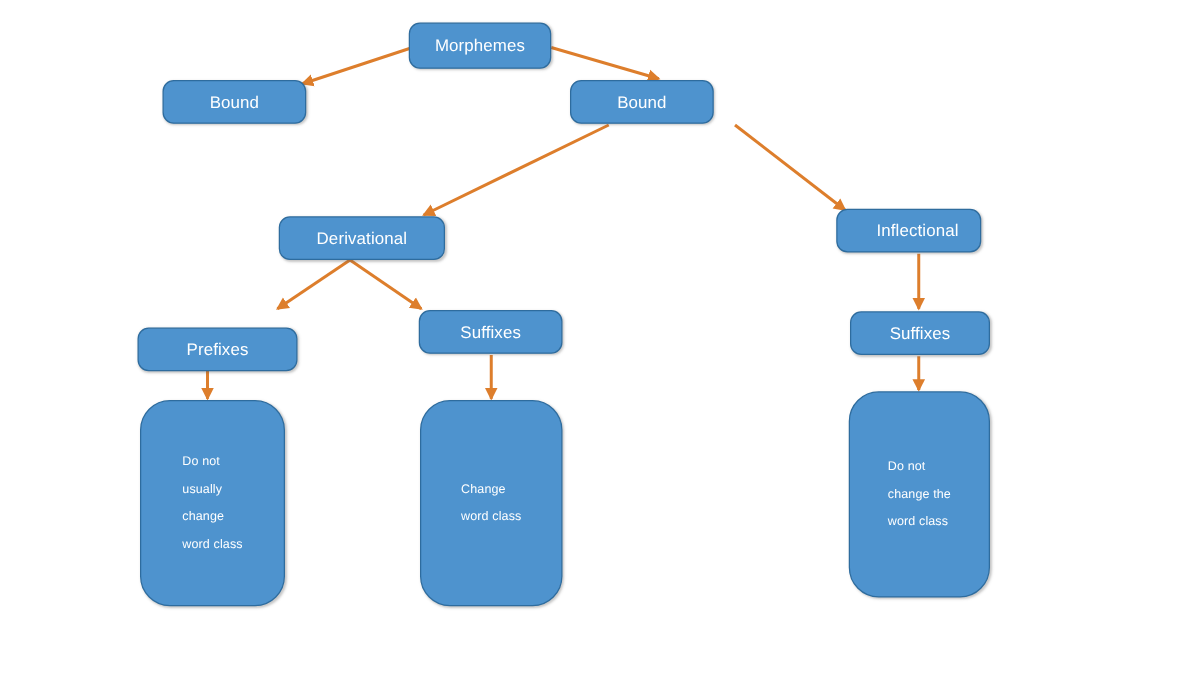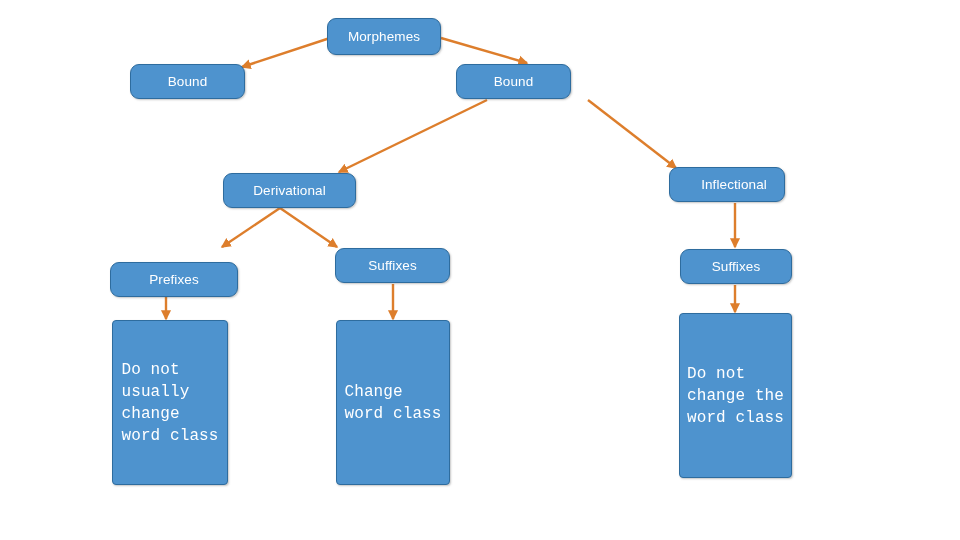--- a/index.html
+++ b/index.html
@@ -30,23 +30,22 @@
     text-align: left;
     font-size: 13.5px;
     line-height: 22px;
     letter-spacing: 0.1px;
     box-shadow: 1px 1px 2px rgba(90,90,90,0.35);
     white-space: pre-line;
     padding: 0 6px;
     z-index: 2;
   }
   .node.tall {
-    border-radius: 4px;
-    font-size: 16px;
-    font-family: Liberation Mono, monospace;
+    border-radius: 24px;
+    font-size: 10px;
   }
   #arrow-layer {
     position: absolute;
     left: 0;
     top: 0;
     width: 960px;
     height: 540px;
     z-index: 1;
   }
 </style>

